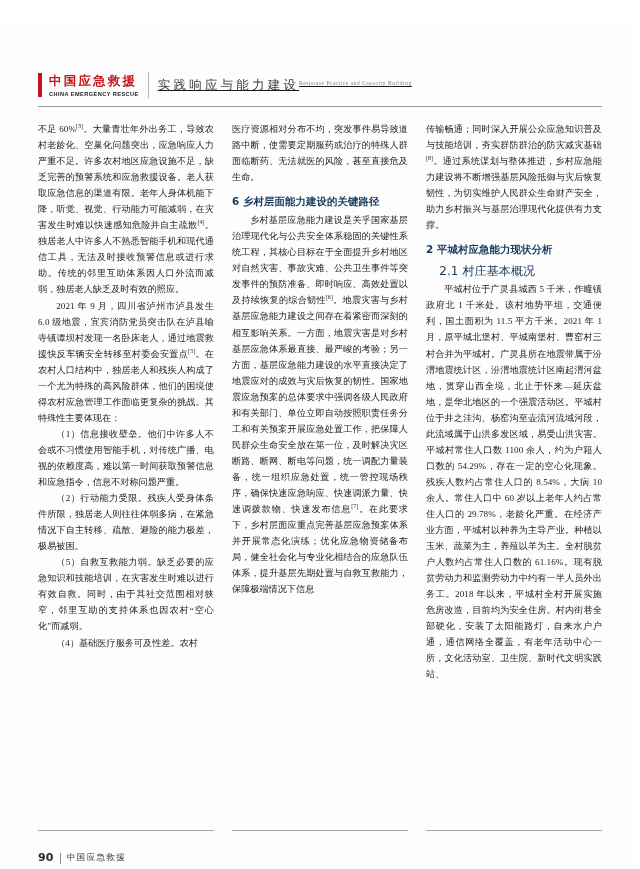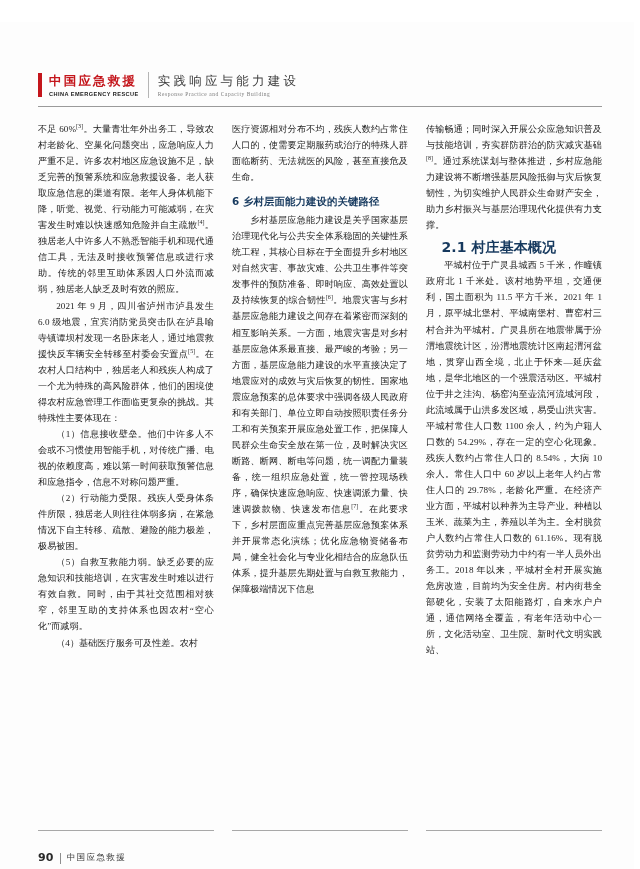--- a/index.html
+++ b/index.html
@@ -65,22 +65,22 @@
   }
   .mast-divider {
     width: 1px;
     height: 26px;
     background: #b5b5b5;
     margin-right: 9px;
     flex: 0 0 auto;
   }
   .mast-right {
     display: flex;
-    flex-direction: column;
     justify-content: center;
+    text-decoration: underline;
   }
   .mast-sub-cn {
     font-family: "DejaVu Sans", "Liberation Sans", sans-serif;
     font-size: 12.5px;
     color: #3c3c3c;
     letter-spacing: 3.2px;
     line-height: 1.25;
   }
   .mast-sub-en {
     font-family: "Liberation Serif", "DejaVu Serif", serif;
@@ -138,22 +138,22 @@
     font-family: "DejaVu Sans", "Liberation Sans", sans-serif;
     font-size: 10.4px;
     font-weight: bold;
     color: #16395e;
     line-height: 15px;
     letter-spacing: 0.1px;
   }
   h3.subsec {
     margin: 7px 0 2px 0;
     font-family: "DejaVu Sans", "Liberation Sans", sans-serif;
-    font-size: 14px;
-    font-weight: bold;
+    font-size: 12px;
+    font-weight: normal;
     color: #16395e;
     line-height: 15px;
     text-indent: 1.1em;
     letter-spacing: 0.1px;
   }
   sup {
     font-size: 6px;
     vertical-align: super;
     line-height: 0;
   }
@@ -212,28 +212,29 @@
       <p class="body noindent">不足 60%<sup>[3]</sup>。大量青壮年外出务工，导致农村老龄化、空巢化问题突出，应急响应人力严重不足。许多农村地区应急设施不足，缺乏完善的预警系统和应急救援设备。老人获取应急信息的渠道有限。老年人身体机能下降，听觉、视觉、行动能力可能减弱，在灾害发生时难以快速感知危险并自主疏散<sup>[4]</sup>。独居老人中许多人不熟悉智能手机和现代通信工具，无法及时接收预警信息或进行求助。传统的邻里互助体系因人口外流而减弱，独居老人缺乏及时有效的照应。</p>
       <p class="body">2021 年 9 月，四川省泸州市泸县发生 6.0 级地震，宜宾消防党员突击队在泸县喻寺镇谭坝村发现一名卧床老人，通过地震救援快反车辆安全转移至村委会安置点<sup>[5]</sup>。在农村人口结构中，独居老人和残疾人构成了一个尤为特殊的高风险群体，他们的困境使得农村应急管理工作面临更复杂的挑战。其特殊性主要体现在：</p>
       <p class="body">（1）信息接收壁垒。他们中许多人不会或不习惯使用智能手机，对传统广播、电视的依赖度高，难以第一时间获取预警信息和应急指令，信息不对称问题严重。</p>
       <p class="body">（2）行动能力受限。残疾人受身体条件所限，独居老人则往往体弱多病，在紧急情况下自主转移、疏散、避险的能力极差，极易被困。</p>
       <p class="body">（5）自救互救能力弱。缺乏必要的应急知识和技能培训，在灾害发生时难以进行有效自救。同时，由于其社交范围相对狭窄，邻里互助的支持体系也因农村“空心化”而减弱。</p>
       <p class="body">（4）基础医疗服务可及性差。农村</p>
       <div class="col-rule"></div>
     </div>
 
     <div class="col">
-      <p class="body noindent">医疗资源相对分布不均，残疾人数约占常住人口的，使需要定期服药或治疗的特殊人群面临断药、无法就医的风险，甚至直接危及生命。</p>
+      <p class="body noindent">医疗资源相对分布不均，突发事件易导致道路中断，使需要定期服药或治疗的特殊人群面临断药、无法就医的风险，甚至直接危及生命。</p>
       <h2 class="sec">6 乡村层面能力建设的关键路径</h2>
       <p class="body">乡村基层应急能力建设是关乎国家基层治理现代化与公共安全体系稳固的关键性系统工程，其核心目标在于全面提升乡村地区对自然灾害、事故灾难、公共卫生事件等突发事件的预防准备、即时响应、高效处置以及持续恢复的综合韧性<sup>[6]</sup>。地震灾害与乡村基层应急能力建设之间存在着紧密而深刻的相互影响关系。一方面，地震灾害是对乡村基层应急体系最直接、最严峻的考验；另一方面，基层应急能力建设的水平直接决定了地震应对的成效与灾后恢复的韧性。国家地震应急预案的总体要求中强调各级人民政府和有关部门、单位立即自动按照职责任务分工和有关预案开展应急处置工作，把保障人民群众生命安全放在第一位，及时解决灾区断路、断网、断电等问题，统一调配力量装备，统一组织应急处置，统一管控现场秩序，确保快速应急响应、快速调派力量、快速调拨款物、快速发布信息<sup>[7]</sup>。在此要求下，乡村层面应重点完善基层应急预案体系并开展常态化演练；优化应急物资储备布局，健全社会化与专业化相结合的应急队伍体系，提升基层先期处置与自救互救能力，保障极端情况下信息</p>
       <div class="col-rule"></div>
     </div>
 
     <div class="col">
       <p class="body noindent">传输畅通；同时深入开展公众应急知识普及与技能培训，夯实群防群治的防灾减灾基础<sup>[8]</sup>。通过系统谋划与整体推进，乡村应急能力建设将不断增强基层风险抵御与灾后恢复韧性，为切实维护人民群众生命财产安全，助力乡村振兴与基层治理现代化提供有力支撑。</p>
+      <h2 class="sec">2 平城村应急能力现状分析</h2>
       <h3 class="subsec">2.1 村庄基本概况</h3>
       <p class="body">平城村位于广灵县城西 5 千米，作疃镇政府北 1 千米处。该村地势平坦，交通便利，国土面积为 11.5 平方千米。2021 年 1 月，原平城北堡村、平城南堡村、曹窑村三村合并为平城村。广灵县所在地震带属于汾渭地震统计区，汾渭地震统计区南起渭河盆地，贯穿山西全境，北止于怀来—延庆盆地，是华北地区的一个强震活动区。平城村位于井之洼沟、杨窑沟至壶流河流域河段，此流域属于山洪多发区域，易受山洪灾害。平城村常住人口数 1100 余人，约为户籍人口数的 54.29%，存在一定的空心化现象。残疾人数约占常住人口的 8.54%，大病 10 余人。常住人口中 60 岁以上老年人约占常住人口的 29.78%，老龄化严重。在经济产业方面，平城村以种养为主导产业。种植以玉米、蔬菜为主，养殖以羊为主。全村脱贫户人数约占常住人口数的 61.16%。现有脱贫劳动力和监测劳动力中约有一半人员外出务工。2018 年以来，平城村全村开展实施危房改造，目前均为安全住房。村内街巷全部硬化，安装了太阳能路灯，自来水户户通，通信网络全覆盖，有老年活动中心一所，文化活动室、卫生院、新时代文明实践站、</p>
       <div class="col-rule"></div>
     </div>
 
   </div>
 
   <div class="footer">
     <span class="folio">90</span>
     <span class="folio-bar"></span>

